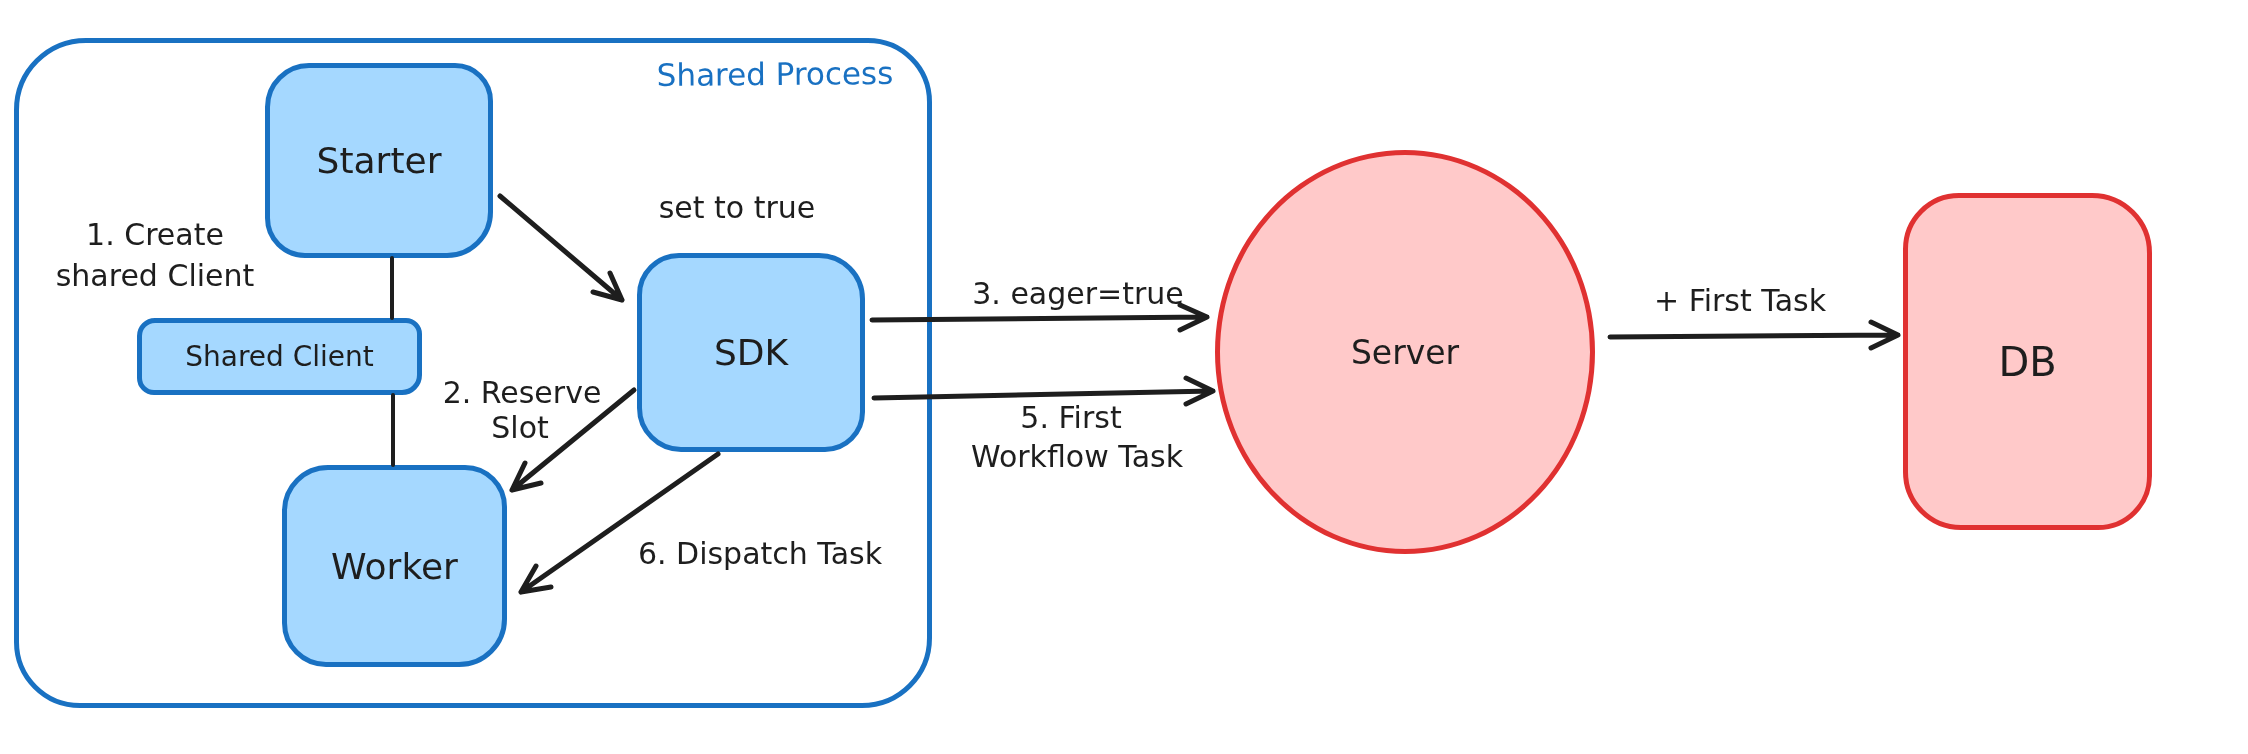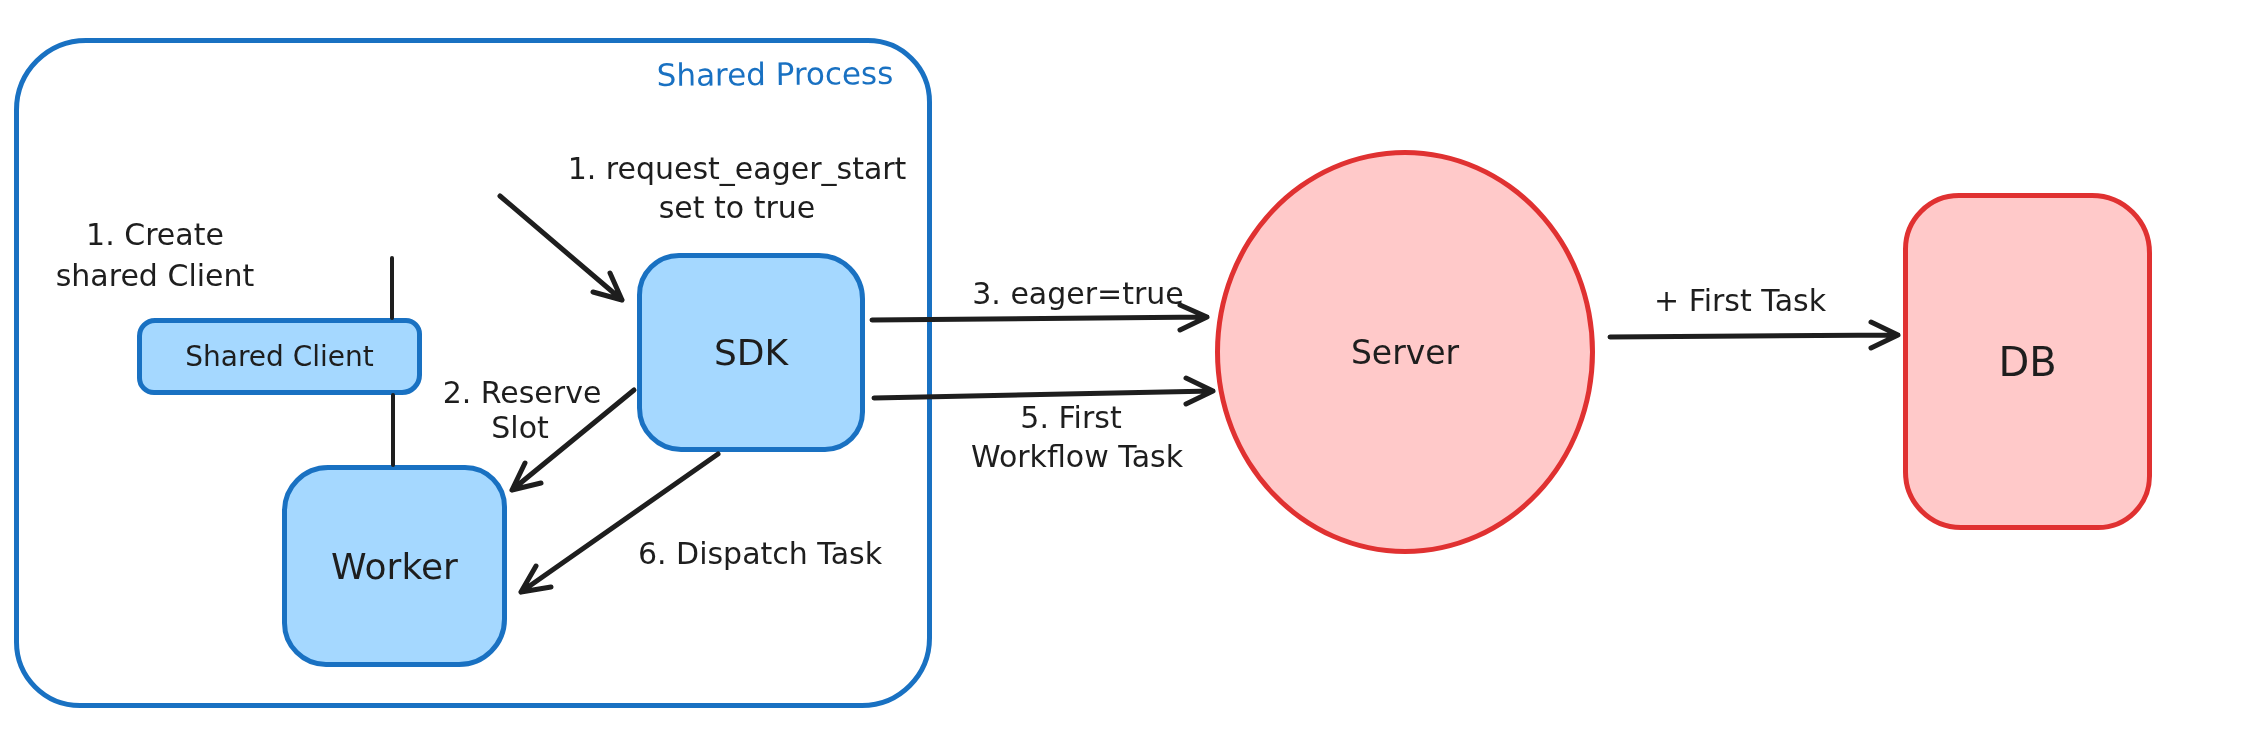--- a/index.html
+++ b/index.html
@@ -78,41 +78,43 @@
   }
 </style>
 </head>
 <body>
 
 <div class="canvas">
 
   <div class="shared-process"></div>
   <div class="sp-label">Shared Process</div>
 
+  <div class="node blue starter">
+    <span>Starter</span>
+  </div>
   <div class="node blue shared-client">
     <span>Shared Client</span>
   </div>
   <div class="node blue worker">
     <span>Worker</span>
   </div>
   <div class="node blue sdk">
     <span>SDK</span>
   </div>
 
   <div class="node red server">
     <span>Server</span>
   </div>
   <div class="node red db">
     <span>DB</span>
   </div>
 
   <div class="note" style="left:155px; top:234px;">1. Create</div>
   <div class="note" style="left:155px; top:275px;">shared Client</div>
 
-  <div class="note" style="left:737px; top:168px;">1. request_eager_start</div>
   <div class="note" style="left:737px; top:207px;">set to true</div>
 
   <div class="note" style="left:522px; top:392px;">2. Reserve</div>
   <div class="note" style="left:520px; top:427px;">Slot</div>
 
   <div class="note" style="left:1078px; top:273px;margin-top:20px;">3. eager=true</div>
 
   <div class="note" style="left:1071px; top:417px;">5. First</div>
   <div class="note" style="left:1077px; top:456px;">Workflow Task</div>
 

